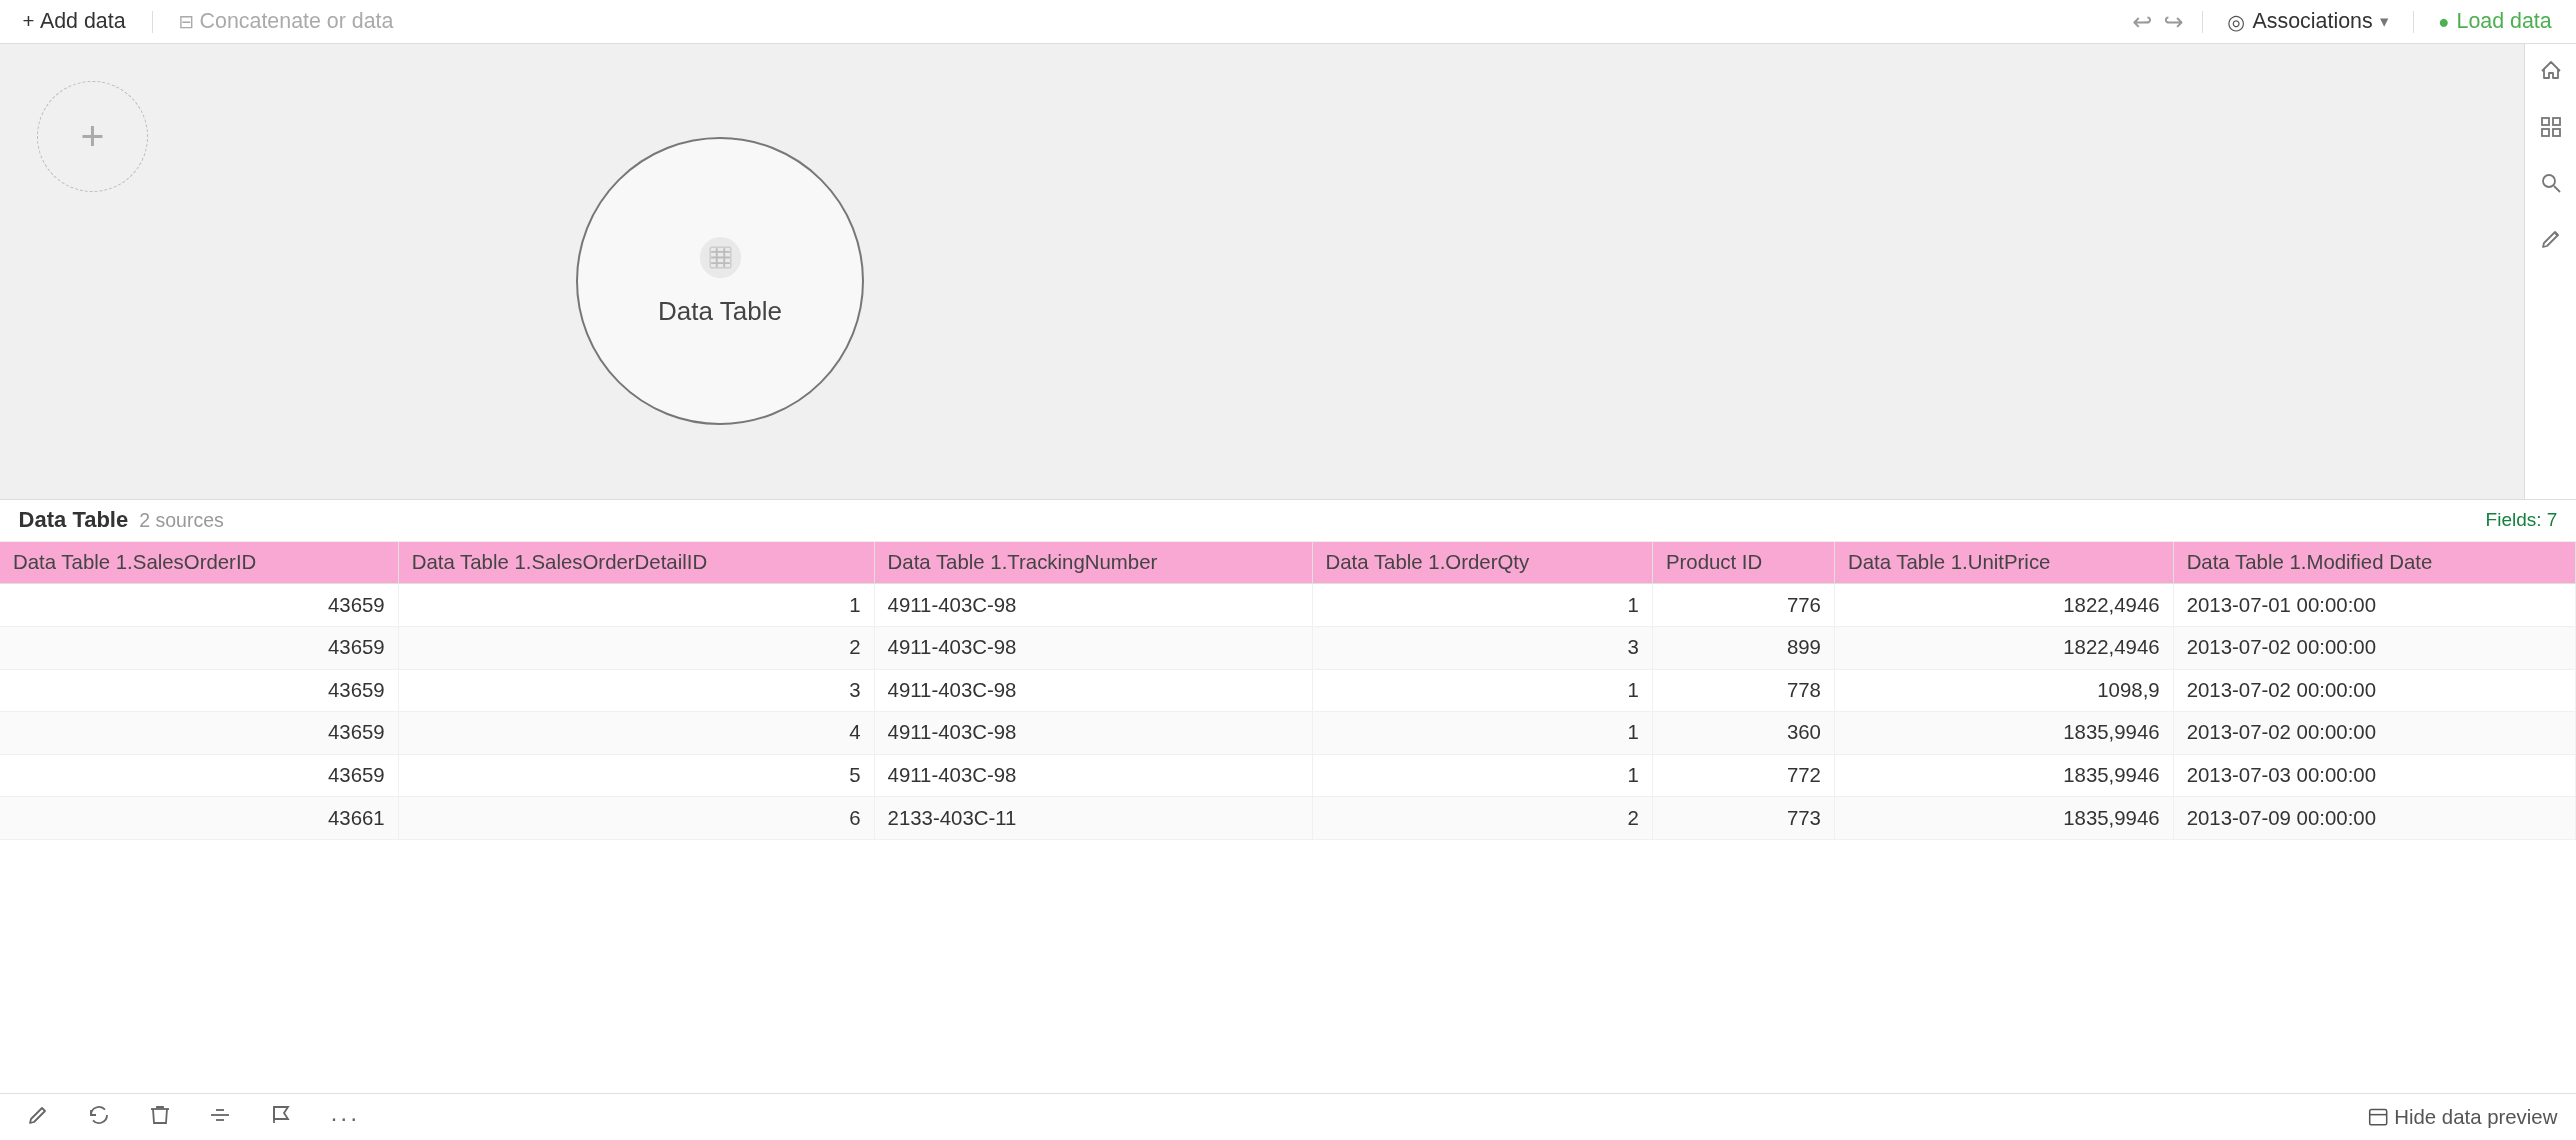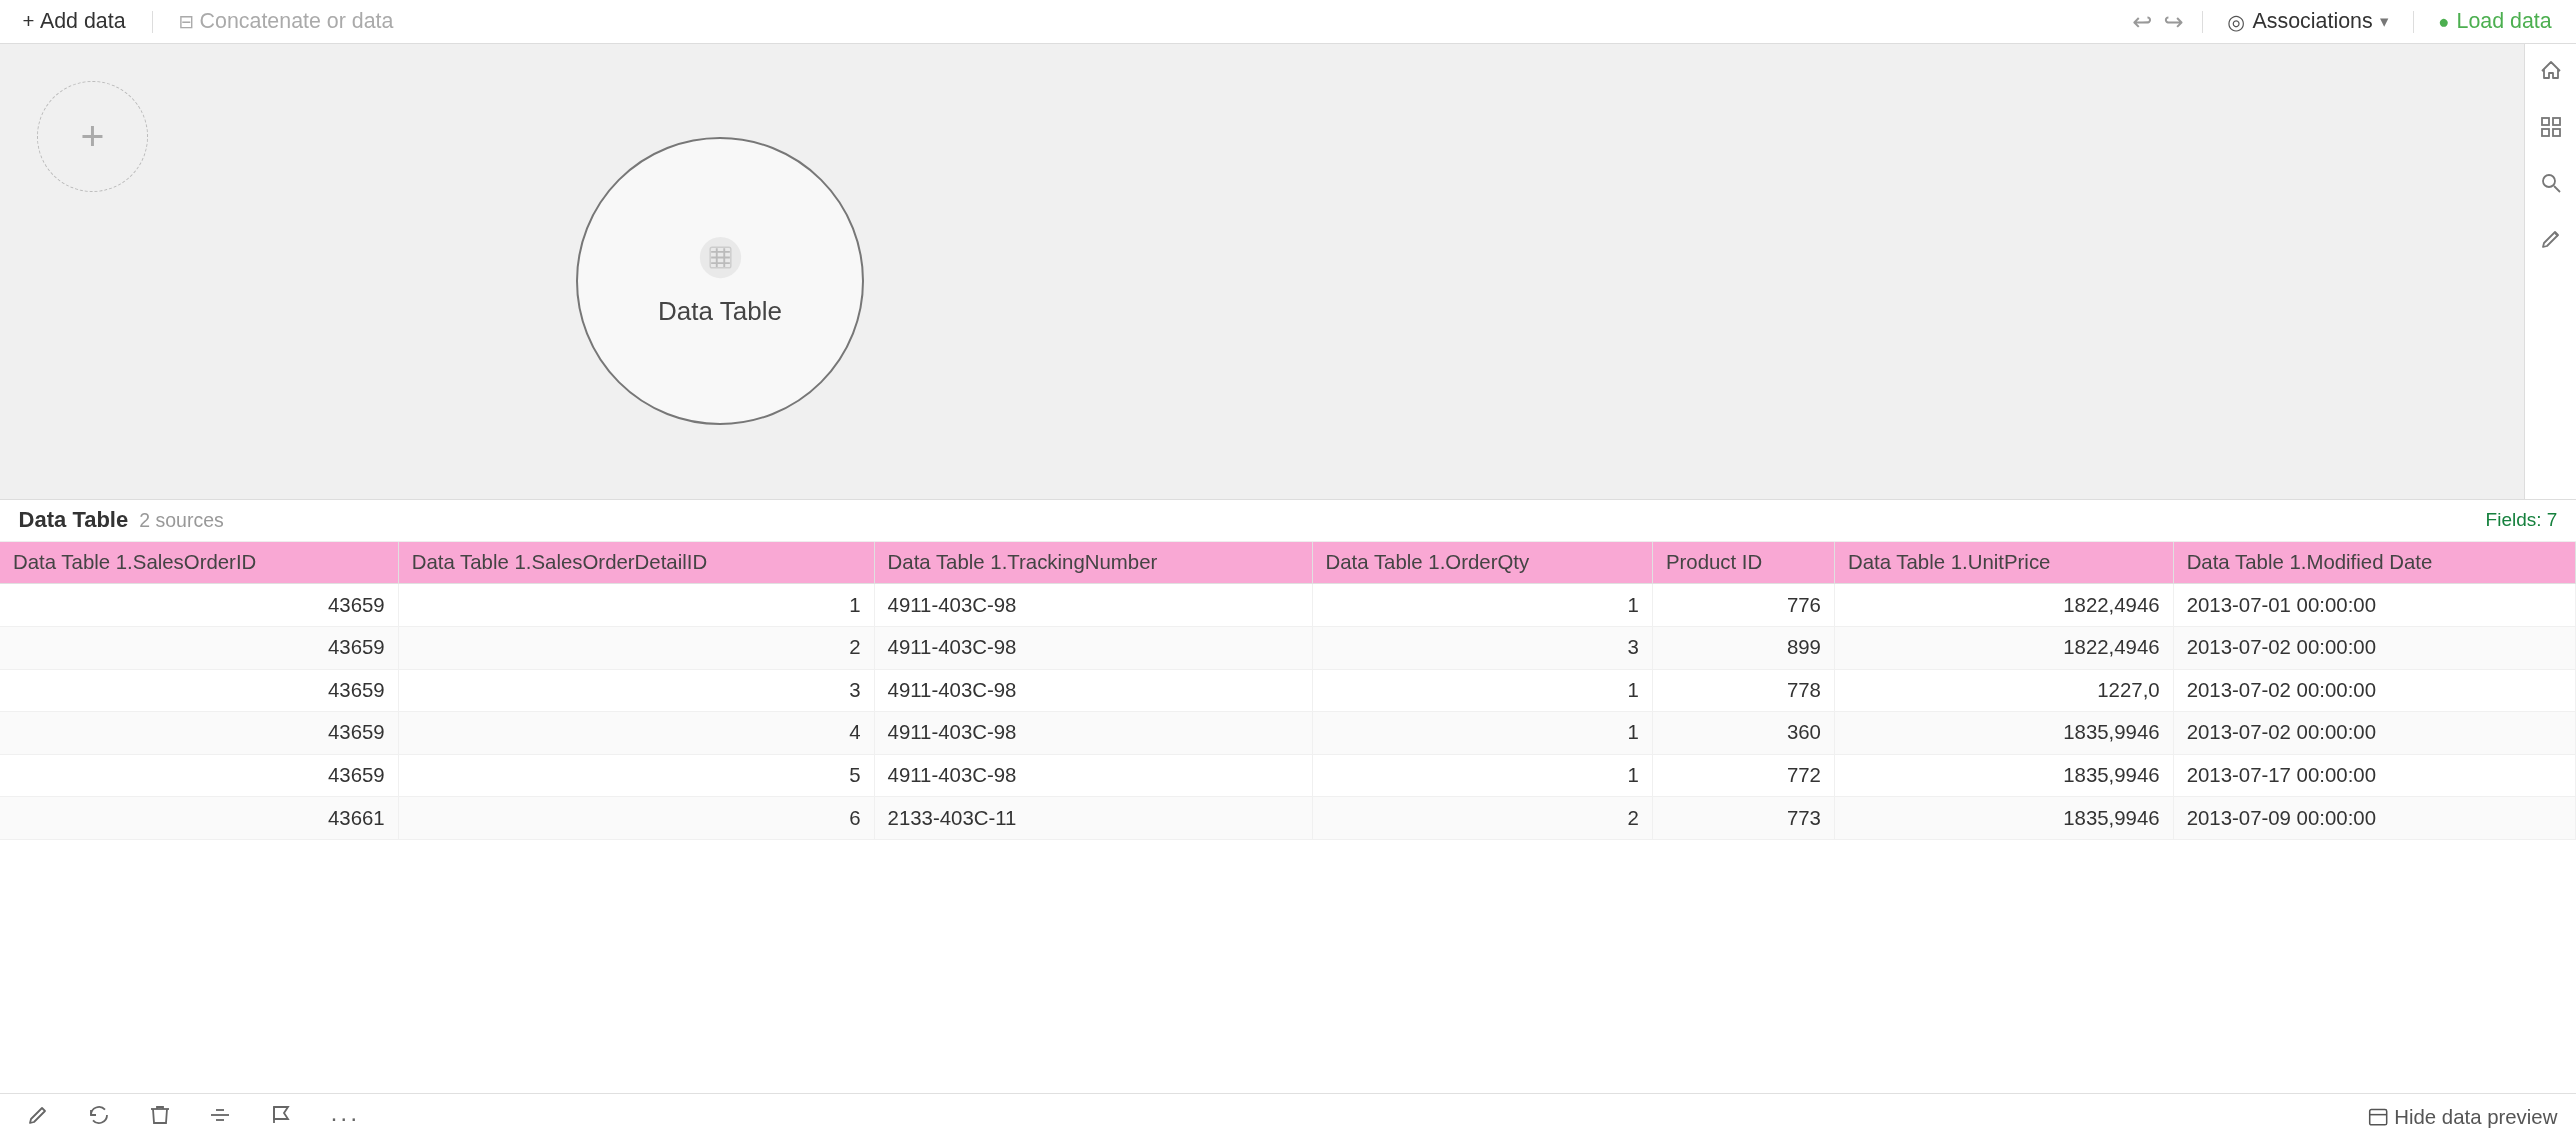--- a/index.html
+++ b/index.html
@@ -219,40 +219,40 @@
             <td class="num">899</td>
             <td class="num">1822,4946</td>
             <td>2013-07-02 00:00:00</td>
           </tr>
           <tr>
             <td class="num">43659</td>
             <td class="num">3</td>
             <td>4911-403C-98</td>
             <td class="num">1</td>
             <td class="num">778</td>
-            <td class="num">1227,0</td>
+            <td class="num">1098,9</td>
             <td>2013-07-02 00:00:00</td>
           </tr>
           <tr>
             <td class="num">43659</td>
             <td class="num">4</td>
             <td>4911-403C-98</td>
             <td class="num">1</td>
             <td class="num">360</td>
             <td class="num">1835,9946</td>
             <td>2013-07-02 00:00:00</td>
           </tr>
           <tr>
             <td class="num">43659</td>
             <td class="num">5</td>
             <td>4911-403C-98</td>
             <td class="num">1</td>
             <td class="num">772</td>
             <td class="num">1835,9946</td>
-            <td>2013-07-17 00:00:00</td>
+            <td>2013-07-03 00:00:00</td>
           </tr>
           <tr>
             <td class="num">43661</td>
             <td class="num">6</td>
             <td>2133-403C-11</td>
             <td class="num">2</td>
             <td class="num">773</td>
             <td class="num">1835,9946</td>
             <td>2013-07-09 00:00:00</td>
           </tr>

